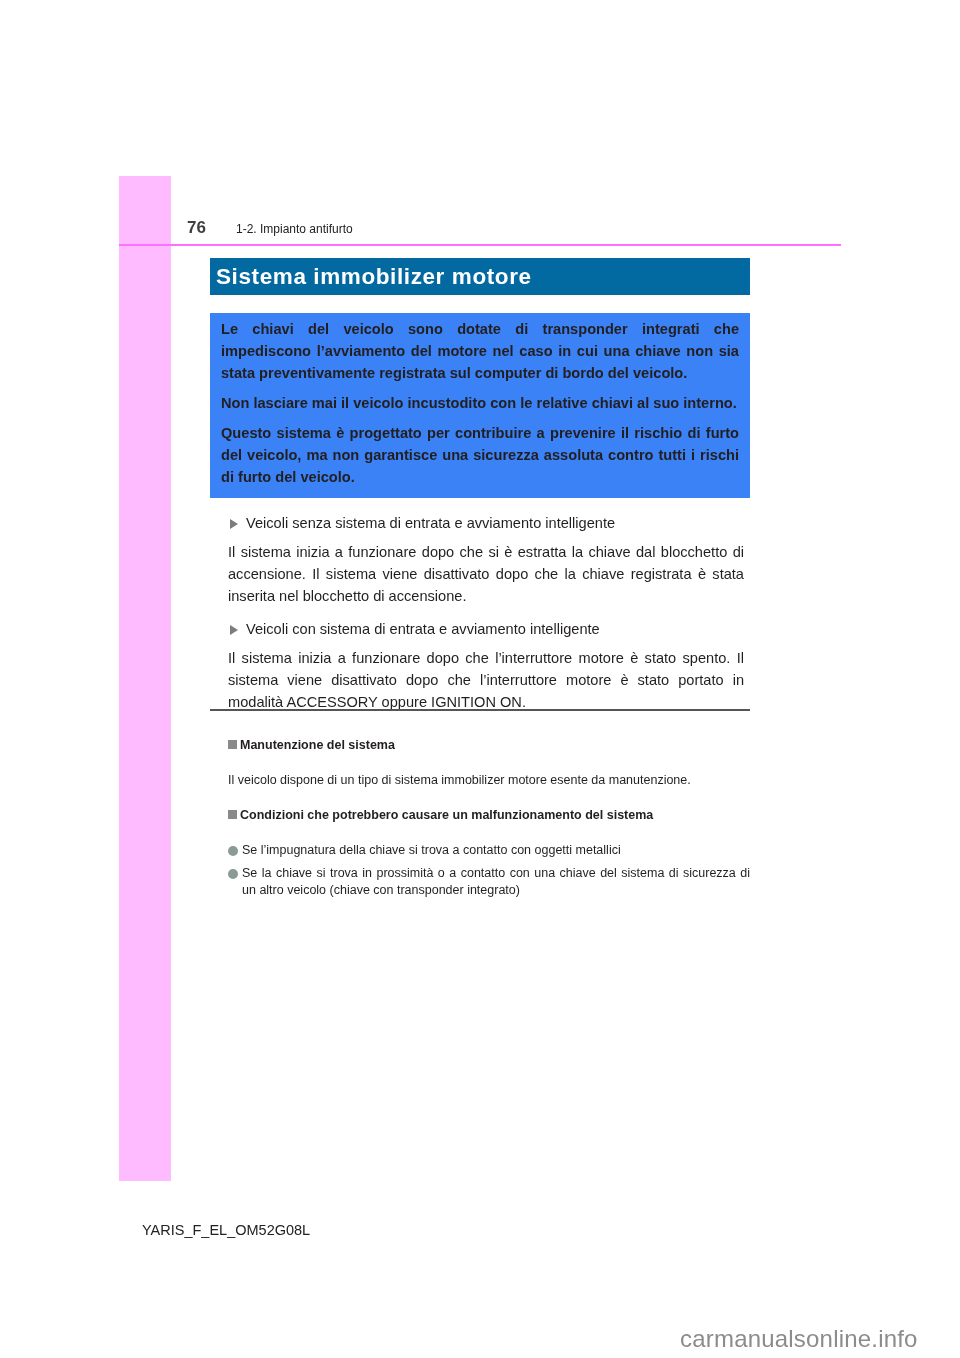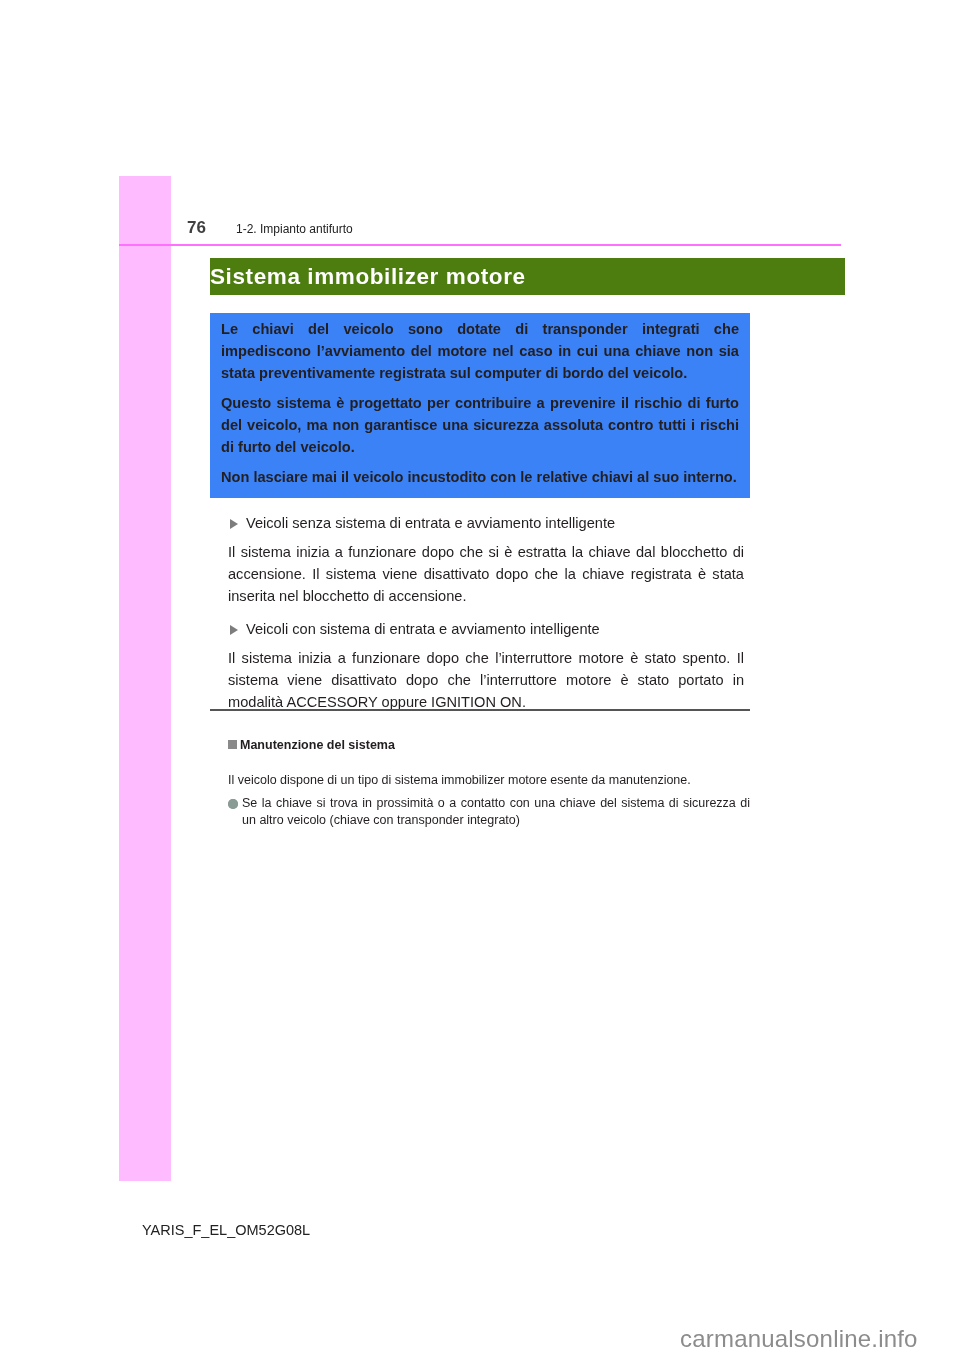--- a/index.html
+++ b/index.html
@@ -2,21 +2,21 @@
 <html><head>
 <meta charset="utf-8">
 <style>
   html, body { margin:0; padding:0; }
   body { width:960px; height:1358px; position:relative; background:#ffffff; overflow:hidden;
          font-family:"Liberation Sans", sans-serif; color:#231f20; }
   .sidebar { position:absolute; left:119px; top:176px; width:52px; height:1005px; background:#ffbbff; }
   .page-num { position:absolute; left:187px; top:218px; font-size:17px; font-weight:bold; color:#404040; }
   .section-label { position:absolute; left:236px; top:222px; font-size:12px; color:#222; }
   .head-rule { position:absolute; left:119px; top:244px; width:722px; height:2px; background:#ff70ff; }
-  .title-box { position:absolute; left:210px; top:258px; width:635px; height:37px; background:#4d7c0f; box-sizing:border-box; }
+  .title-box { position:absolute; left:210px; top:258px; width:540px; height:37px; background:#0369a1; box-sizing:border-box; padding-left:6px; }
   .title-box span { color:#ffffff; font-weight:bold; font-size:22.5px; line-height:37px; letter-spacing:0.6px; }
   .intro-box { position:absolute; left:210px; top:313px; width:540px; height:185px; background:#3b82f6; box-sizing:border-box; padding:5px 11px 0 11px; }
   .intro-box p { margin:0 0 8px 0; font-size:14.6px; font-weight:bold; line-height:22px; text-align:justify; color:#231f20; }
   .body { position:absolute; left:228px; top:513px; width:516px; }
   .cond { font-size:14.6px; line-height:20px; margin:0 0 8px 0; color:#231f20; }
   .cond .tri { display:inline-block; width:0; height:0; border-top:5px solid transparent; border-bottom:5px solid transparent; border-left:8px solid #7d7d7d; margin:0 8px 1px 2px; vertical-align:middle; }
   .para { font-size:14.6px; line-height:22px; margin:0 0 12px 0; text-align:justify; color:#231f20; }
   .divider { position:absolute; left:210px; top:709px; width:540px; height:1.5px; background:#555; }
   .notes { position:absolute; left:210px; top:719px; width:540px; }
   .note-head { font-size:12.5px; font-weight:bold; line-height:17px; color:#231f20; margin:18px; }
@@ -35,22 +35,22 @@
 <div class="page-num">76</div>
 <div class="section-label">1-2. Impianto antifurto</div>
 <div class="head-rule"></div>
 
 <div class="title-box">
   <span>Sistema immobilizer motore</span>
 </div>
 
 <div class="intro-box">
   <p>Le chiavi del veicolo sono dotate di transponder integrati che impediscono l’avviamento del motore nel caso in cui una chiave non sia stata preventivamente registrata sul computer di bordo del veicolo.</p>
+  <p>Non lasciare mai il veicolo incustodito con le relative chiavi al suo interno.</p>
   <p>Questo sistema è progettato per contribuire a prevenire il rischio di furto del veicolo, ma non garantisce una sicurezza assoluta contro tutti i rischi di furto del veicolo.</p>
-  <p>Non lasciare mai il veicolo incustodito con le relative chiavi al suo interno.</p>
 </div>
 
 <div class="body">
   <div class="cond">
     <span class="tri"></span><span>Veicoli senza sistema di entrata e avviamento intelligente</span>
   </div>
   <p class="para">Il sistema inizia a funzionare dopo che si è estratta la chiave dal blocchetto di accensione. Il sistema viene disattivato dopo che la chiave registrata è stata inserita nel blocchetto di accensione.</p>
   <div class="cond">
     <span class="tri"></span><span>Veicoli con sistema di entrata e avviamento intelligente</span>
   </div>
@@ -58,22 +58,26 @@
 </div>
 
 <div class="divider"></div>
 
 <div class="notes">
   <p class="note-head">
     <span class="sq"></span><span>Manutenzione del sistema</span>
   </p>
   <p class="note-text">Il veicolo dispone di un tipo di sistema immobilizer motore esente da manutenzione.</p>
 
+  <p class="note-head">
+    <span class="sq"></span><span>Condizioni che potrebbero causare un malfunzionamento del sistema</span>
+  </p>
   <div class="bullet" style="margin-top:3px;">
     <span class="dot"></span>
+    <span>Se l’impugnatura della chiave si trova a contatto con oggetti metallici</span>
   </div>
   <div class="bullet">
     <span class="dot"></span>
     <span>Se la chiave si trova in prossimità o a contatto con una chiave del sistema di sicurezza di un altro veicolo (chiave con transponder integrato)</span>
   </div>
 </div>
 
 <div class="footer-code">YARIS_F_EL_OM52G08L</div>
 <div class="watermark">carmanualsonline.info</div>
 

